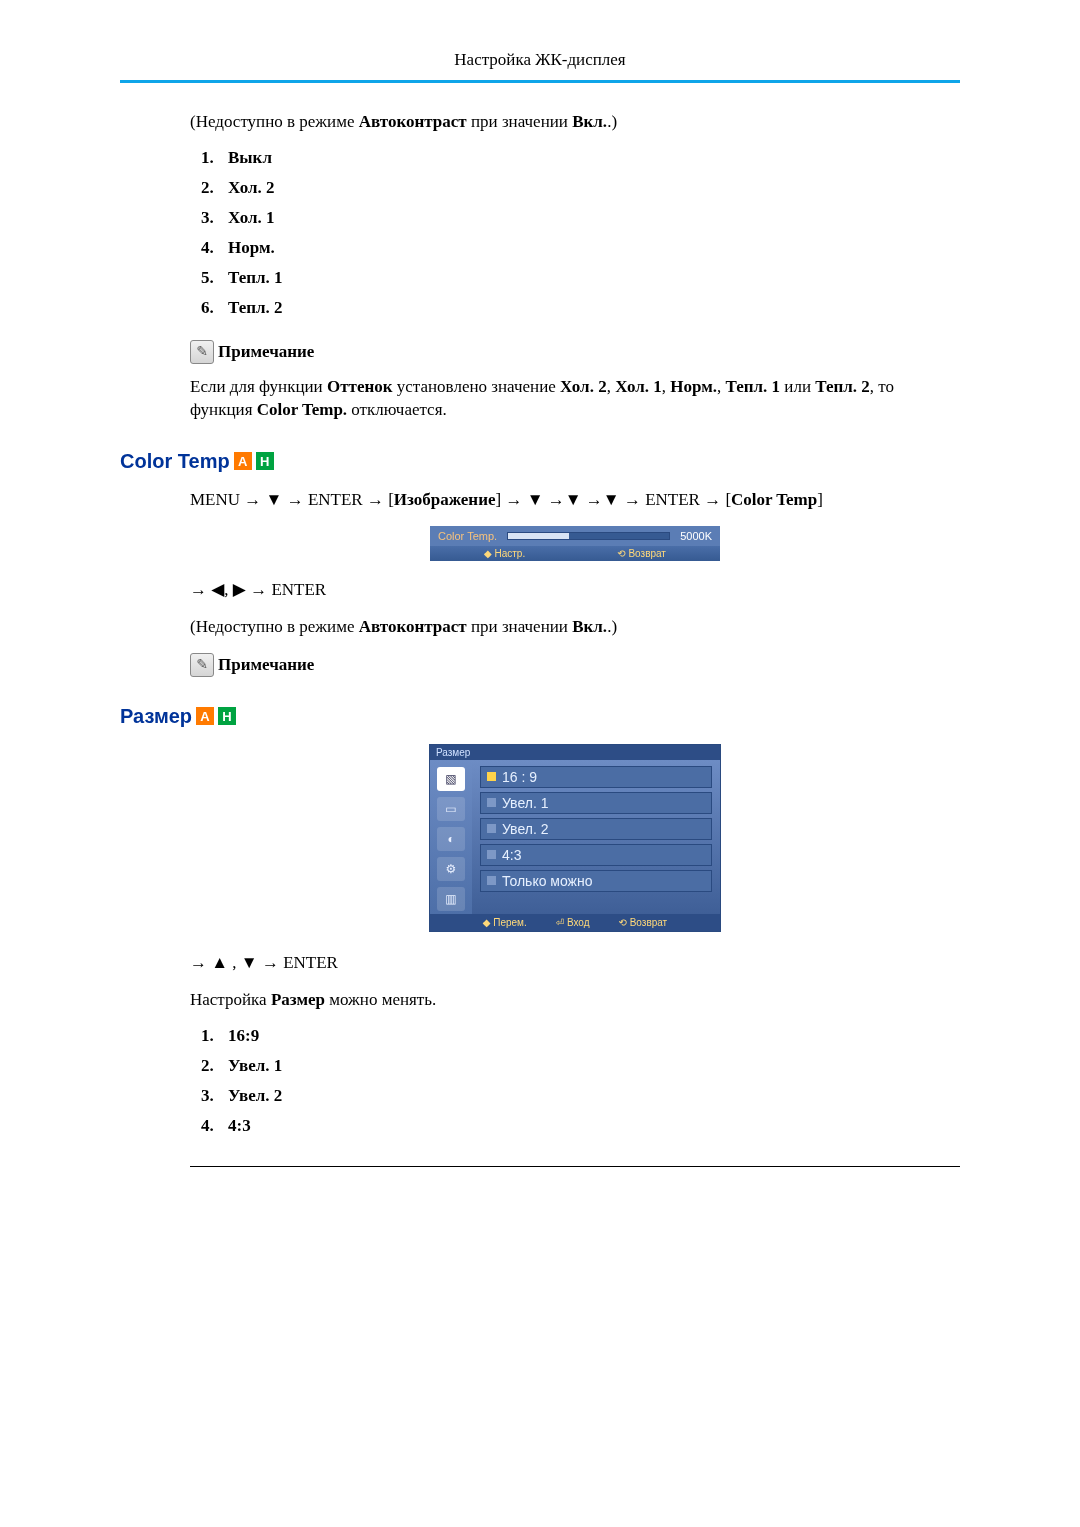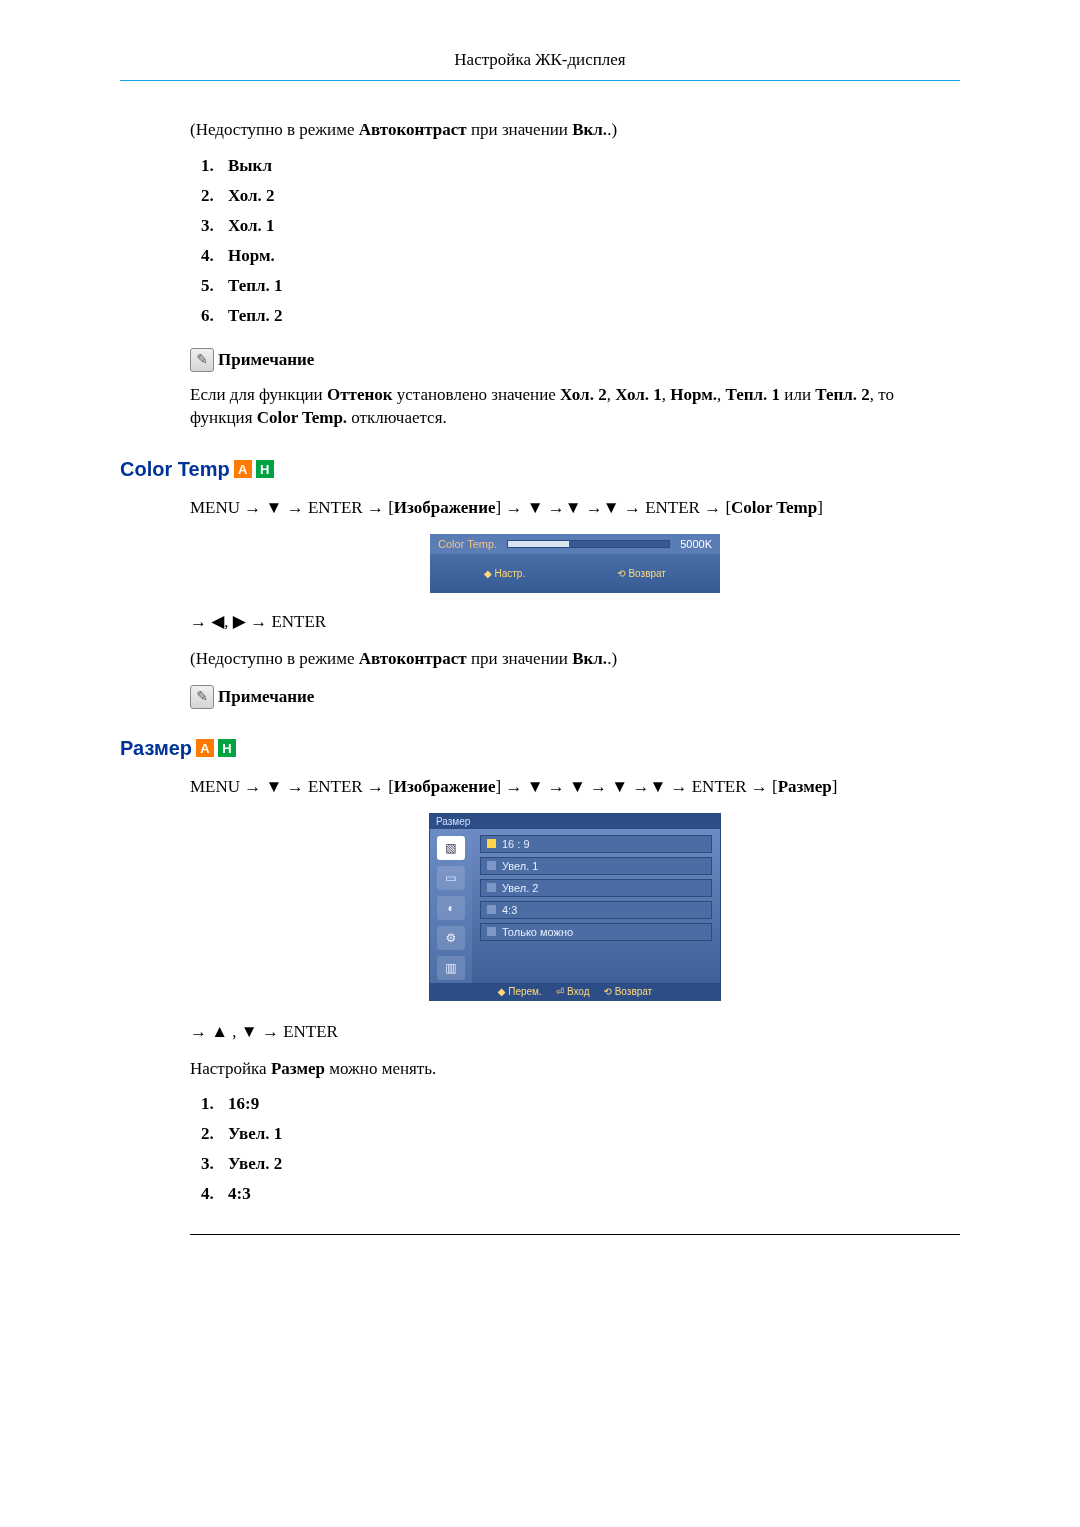--- a/index.html
+++ b/index.html
@@ -9,22 +9,22 @@
     background: #fff;
     margin: 0;
     padding: 50px 120px 60px 120px;
     width: 1080px;
     box-sizing: border-box;
   }
   .page-header {
     text-align: center;
     font-size: 17px;
     padding-bottom: 10px;
-    border-bottom: 1px solid #0ea5e9;
-    margin-bottom: 38px;
+    border-bottom: 3px solid #0ea5e9;
+    margin-bottom: 28px;
   }
   .content {
     margin-left: 70px;
   }
   p { margin: 0 0 14px 0; line-height: 1.35; }
   .bold { font-weight: bold; }
   ol.opts {
     list-style: decimal;
     padding-left: 28px;
     margin: 10px 0 22px 0;
@@ -97,21 +97,21 @@
     position:absolute; left:0; top:0; bottom:0;
     width:38%;
     background:#d9e4f4;
   }
   .osd-ct-bottom {
     background: linear-gradient(#4a6ea8,#365a92);
     color:#ffd97a;
     font-size:10px;
     display:flex;
     justify-content:space-around;
-    padding:14px 8px;
+    padding:2px 8px;
   }
 
   .osd-size {
     width: 290px;
     margin: 4px auto 20px auto;
     font-family: Arial, sans-serif;
     border:1px solid #2a4a80;
   }
   .osd-size-title {
     background:#2d4d86;
@@ -137,33 +137,33 @@
   }
   .osd-side-item.sel { background:#fff; color:#335; }
   .osd-size-list {
     flex:1;
     background: linear-gradient(#6d8cc4,#3f5f97);
     padding:6px 8px 2px 8px;
   }
   .osd-opt {
     background:#4b6da4;
     color:#e6f0ff;
-    font-size:11px;
+    font-size:14px;
     padding:2px 6px;
     margin-bottom:4px;
     border:1px solid #2a4a80;
     display:flex; align-items:center; gap:6px;
   }
   .osd-opt.sel .chk { background:#ffd34a; }
   .chk { width:9px; height:9px; background:#7d98c6; }
   .osd-size-footer {
     background:#2d4d86;
     color:#ffd97a;
     font-size:10px;
-    display:flex; gap:14px;
+    display:flex; gap:29px;
     justify-content:center;
     padding:3px 6px;
   }
   .footnote-rule {
     border:none;
     border-top:1px solid #000;
     margin:30px 0 0 0;
   }
 </style>
 </head>
@@ -235,23 +235,20 @@
   </div>
 </div>
 
 <div class="section-heading">
   <span>Размер</span>
     <span class="badge badge-a">A</span>
     <span class="badge badge-h">H</span>
 </div>
 
 <div class="content">
-  <p>
-    <span>MENU → ▼ → ENTER → [</span><span class="bold">Изображение</span><span>] → ▼ → ▼ → ▼ →▼ → ENTER → [</span><span class="bold">Размер</span><span>]</span>
-  </p>
 
   <div class="osd-size">
     <div class="osd-size-title">Размер</div>
     <div class="osd-size-body">
       <div class="osd-size-sidebar">
         <div class="osd-side-item sel">▧</div>
         <div class="osd-side-item">▭</div>
         <div class="osd-side-item">◐</div>
         <div class="osd-side-item">⚙</div>
         <div class="osd-side-item">▥</div>

